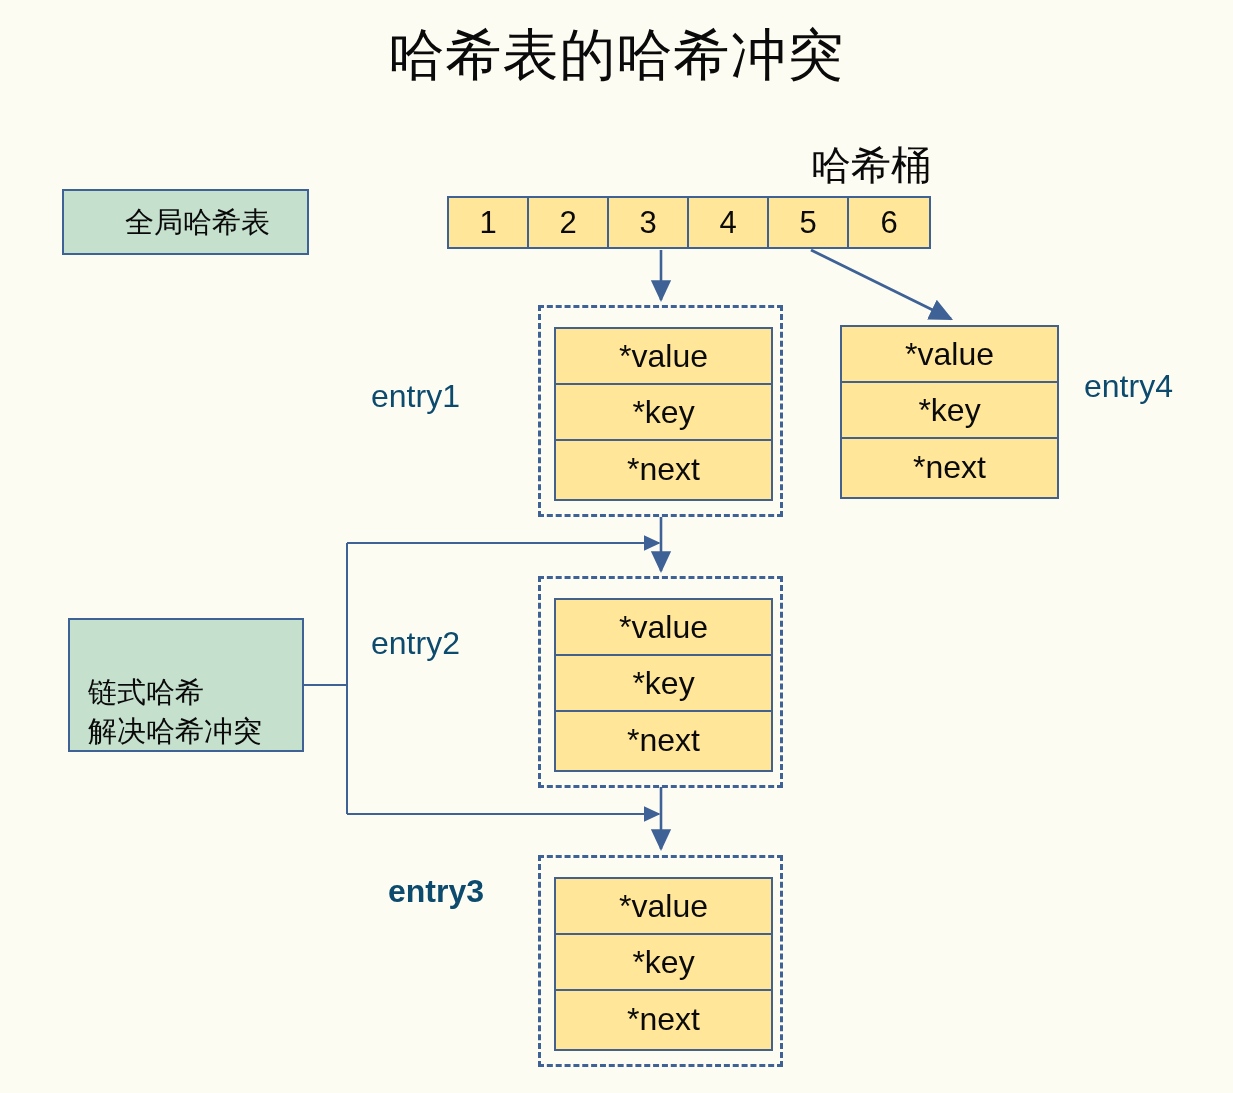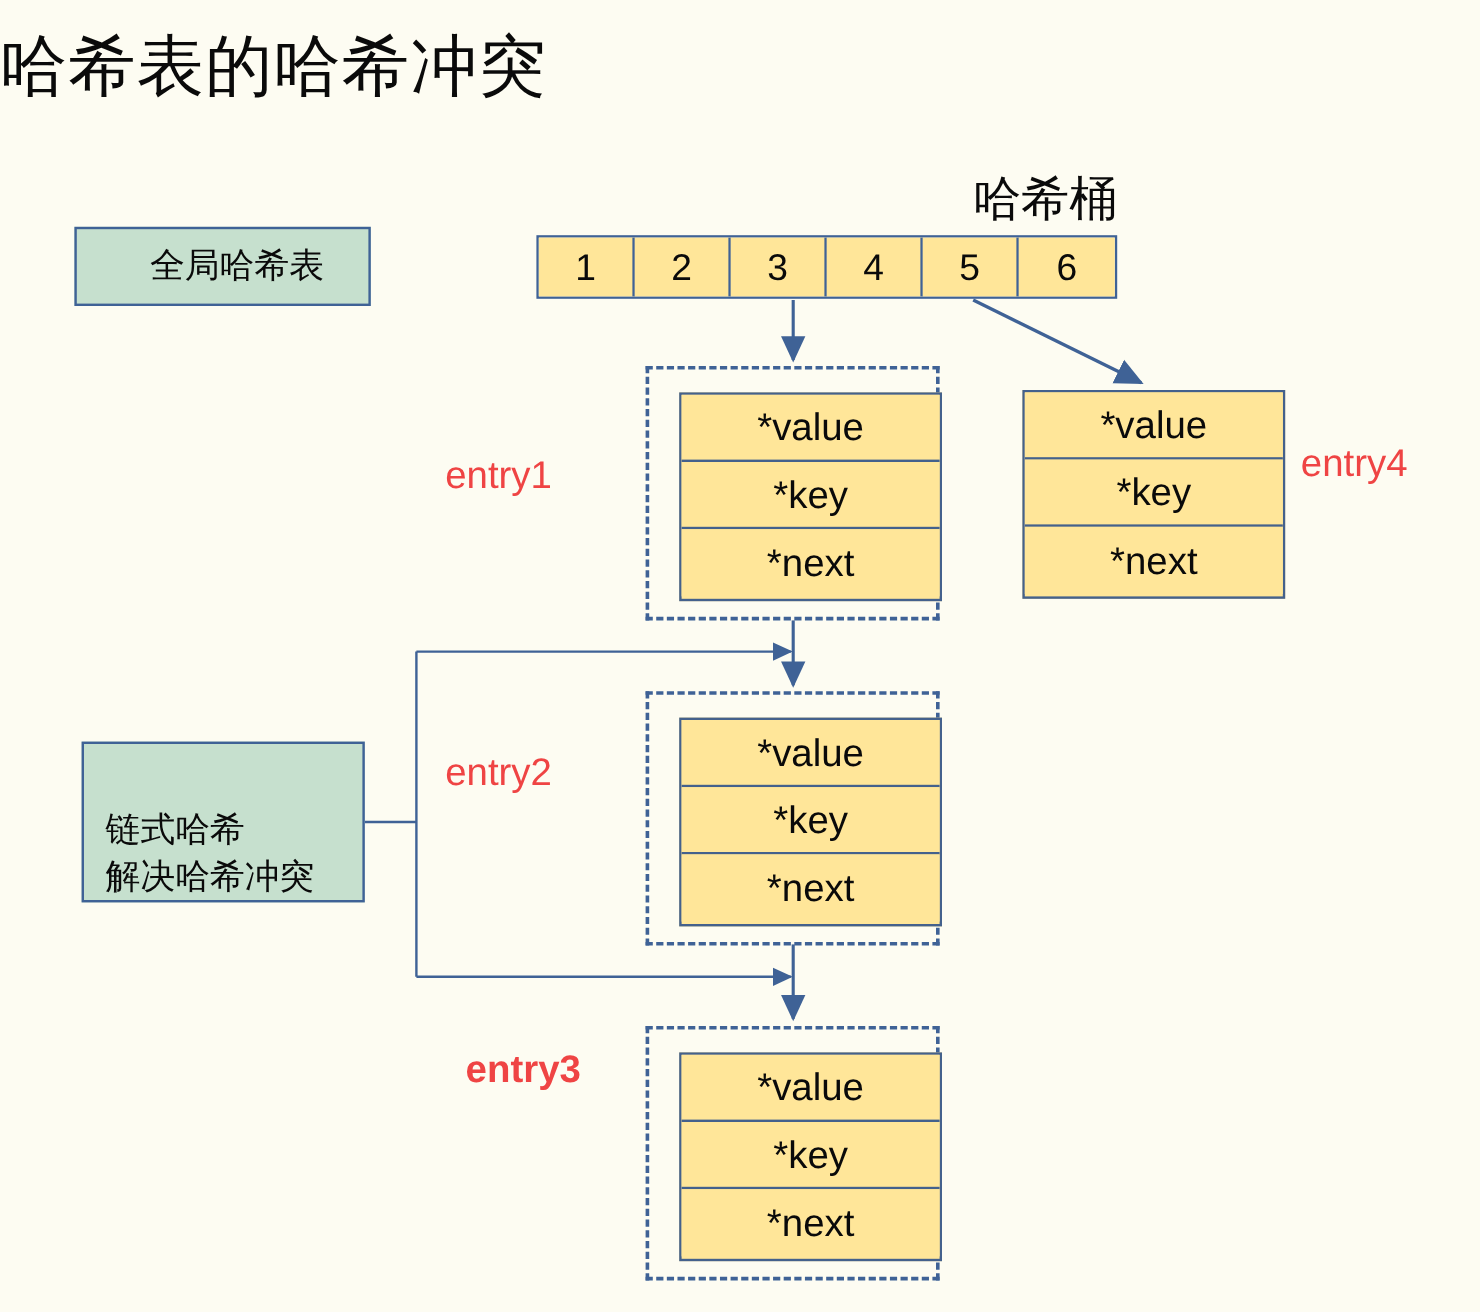--- a/index.html
+++ b/index.html
@@ -17,20 +17,21 @@
   #canvas {
     position: absolute;
     left: 0; top: 0;
     width: 1233px;
     height: 1093px;
   }
   .diagram-title {
     position: absolute;
     left: 0; top: 18px;
     width: 1233px;
+    text-align: center;
     font-size: 56px;
     color: #0a0a0a;
     font-family: "Liberation Sans", "DejaVu Sans", sans-serif;
     letter-spacing: 1px;
     white-space: nowrap;
   }
   .bucket-caption {
     position: absolute;
     left: 447px; top: 138px;
     width: 484px;
@@ -94,38 +95,37 @@
     box-sizing: border-box;
   }
   .entry-wrap.dashed {
     border: 3px dashed #3f6296;
   }
   .entry-node {
     position: absolute;
     box-sizing: border-box;
     border: 2px solid #44618c;
     background: #ffe699;
-    margin-left: 12px;
   }
   .entry-cell {
     height: 56px;
     background: #ffe699;
     border-bottom: 2px solid #44618c;
     box-sizing: border-box;
     display: flex;
     align-items: center;
     justify-content: center;
     font-size: 32px;
     color: #0a0a0a;
   }
   .entry-cell:last-child { border-bottom: none; }
   .entry-label {
     position: absolute;
     font-size: 32px;
-    color: #ef4444;
+    color: #0c4a6e;
     white-space: nowrap;
   }
 </style>
 </head>
 <body>
 
 <svg id="canvas" viewBox="0 0 1233 1093">
   <defs>
     <marker id="arrowhead" markerWidth="9" markerHeight="9" refX="7.6" refY="4.5" orient="auto" markerUnits="strokeWidth">
       <path d="M0,0.6 L8.4,4.5 L0,8.4 z" fill="#3f6296"></path>

